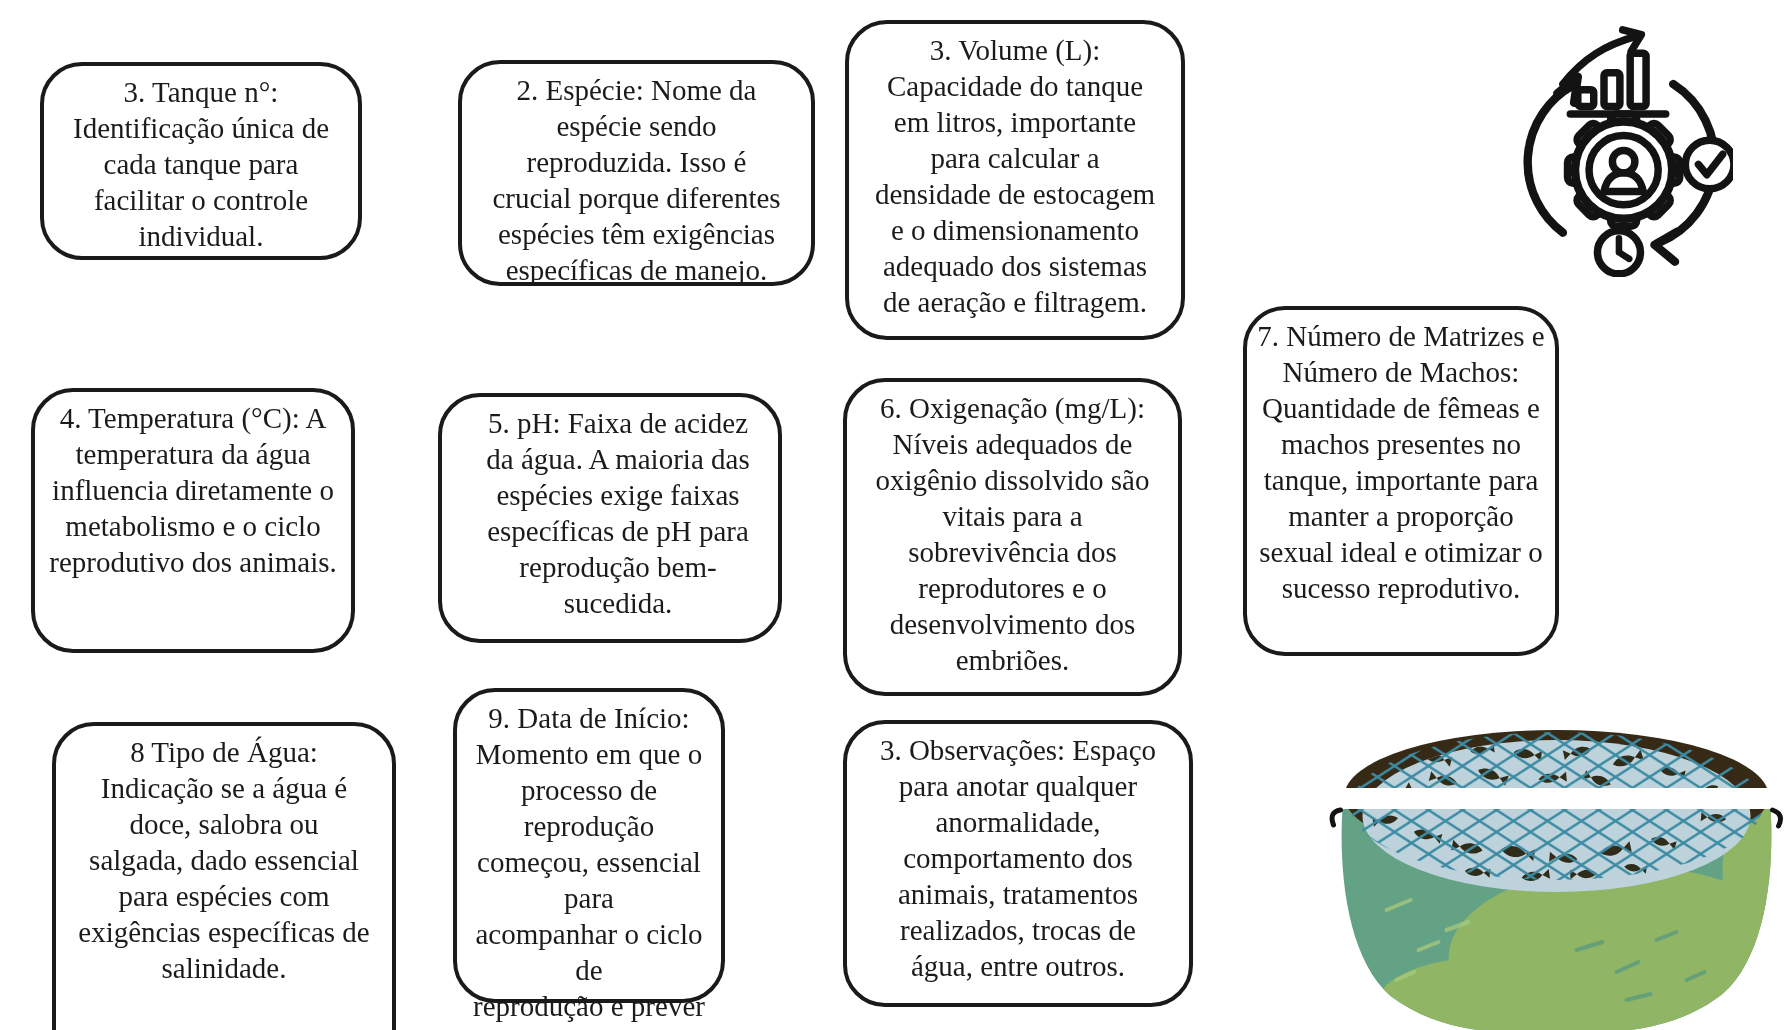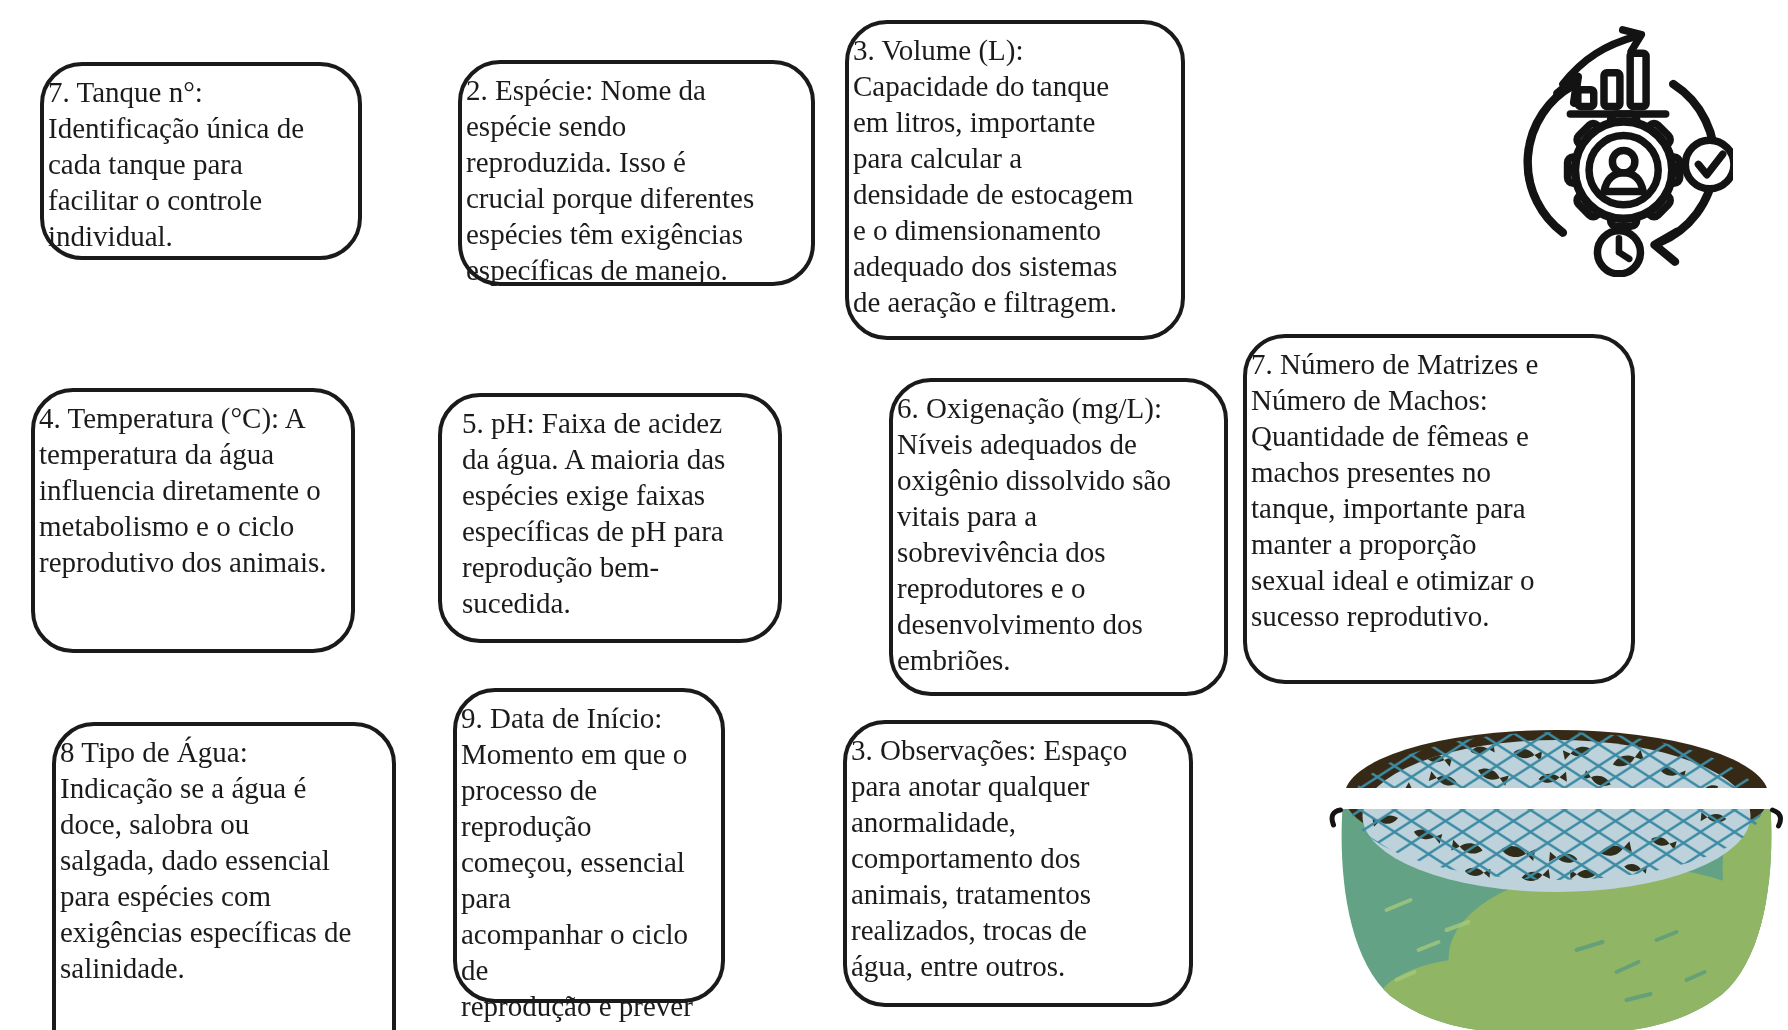--- a/index.html
+++ b/index.html
@@ -12,39 +12,40 @@
     width:1788px;height:1030px;position:relative;overflow:hidden;
     background:var(--background,#fff);
     font-family:"Liberation Serif","DejaVu Serif",serif;
     color:var(--text,#1b1b1b);
   }
   .box{
     position:absolute;box-sizing:border-box;
     border:4px solid var(--border,#1a1a1a);
     border-radius:42px;
     background:var(--background,#fff);
+    text-align:center;
     white-space:pre-line;
     font-size:29px;line-height:36px;
     padding:8px 4px;
   }
   .art{position:absolute;}
   svg .ln{stroke:var(--icon-stroke,#131313);fill:none;stroke-linecap:round;stroke-linejoin:round;}
   svg .fw{stroke:var(--icon-stroke,#131313);fill:#ffffff;stroke-linejoin:round;}
   .tank-body{fill:var(--tank-body-green,#63a285);}
   .tank-light{fill:var(--tank-body-light-green,#90b565);}
   .rim{fill:var(--tank-rim-brown,#362a17);}
   .water{fill:var(--water-blue,#bdd2da);}
   .netline{stroke:var(--net-teal,#3c8ba4);stroke-width:2.4;fill:none;}
   .fish{fill:var(--fish-color,#2f2c1a);}
   .pipe{fill:var(--pipe-white,#ffffff);}
 </style>
 </head>
 <body>
 
-<div class="box" style="left:40px;top:62px;width:322px;height:198px;">7. Tanque n°:
+<div class="box" style="left:40px;top:62px;width:322px;height:198px;">3. Tanque n°:
 Identificação única de
 cada tanque para
 facilitar o controle
 individual.</div>
 <div class="box" style="left:458px;top:60px;width:357px;height:226px;">2. Espécie: Nome da
 espécie sendo
 reproduzida. Isso é
 crucial porque diferentes
 espécies têm exigências
 específicas de manejo.</div>
@@ -60,29 +61,29 @@
 temperatura da água
 influencia diretamente o
 metabolismo e o ciclo
 reprodutivo dos animais.</div>
 <div class="box" style="left:438px;top:393px;width:344px;height:250px;padding-left:20px;">5. pH: Faixa de acidez
 da água. A maioria das
 espécies exige faixas
 específicas de pH para
 reprodução bem-
 sucedida.</div>
-<div class="box" style="left:843px;top:378px;width:339px;height:318px;margin-left:46px;">6. Oxigenação (mg/L):
+<div class="box" style="left:843px;top:378px;width:339px;height:318px;">6. Oxigenação (mg/L):
 Níveis adequados de
 oxigênio dissolvido são
 vitais para a
 sobrevivência dos
 reprodutores e o
 desenvolvimento dos
 embriões.</div>
-<div class="box" style="left:1243px;top:306px;width:392px;height:350px;margin-top:28px;">7. Número de Matrizes e
+<div class="box" style="left:1243px;top:306px;width:316px;height:350px;">7. Número de Matrizes e
 Número de Machos:
 Quantidade de fêmeas e
 machos presentes no
 tanque, importante para
 manter a proporção
 sexual ideal e otimizar o
 sucesso reprodutivo.</div>
 <div class="box" style="left:52px;top:722px;width:344px;height:368px;">8 Tipo de Água:
 Indicação se a água é
 doce, salobra ou

